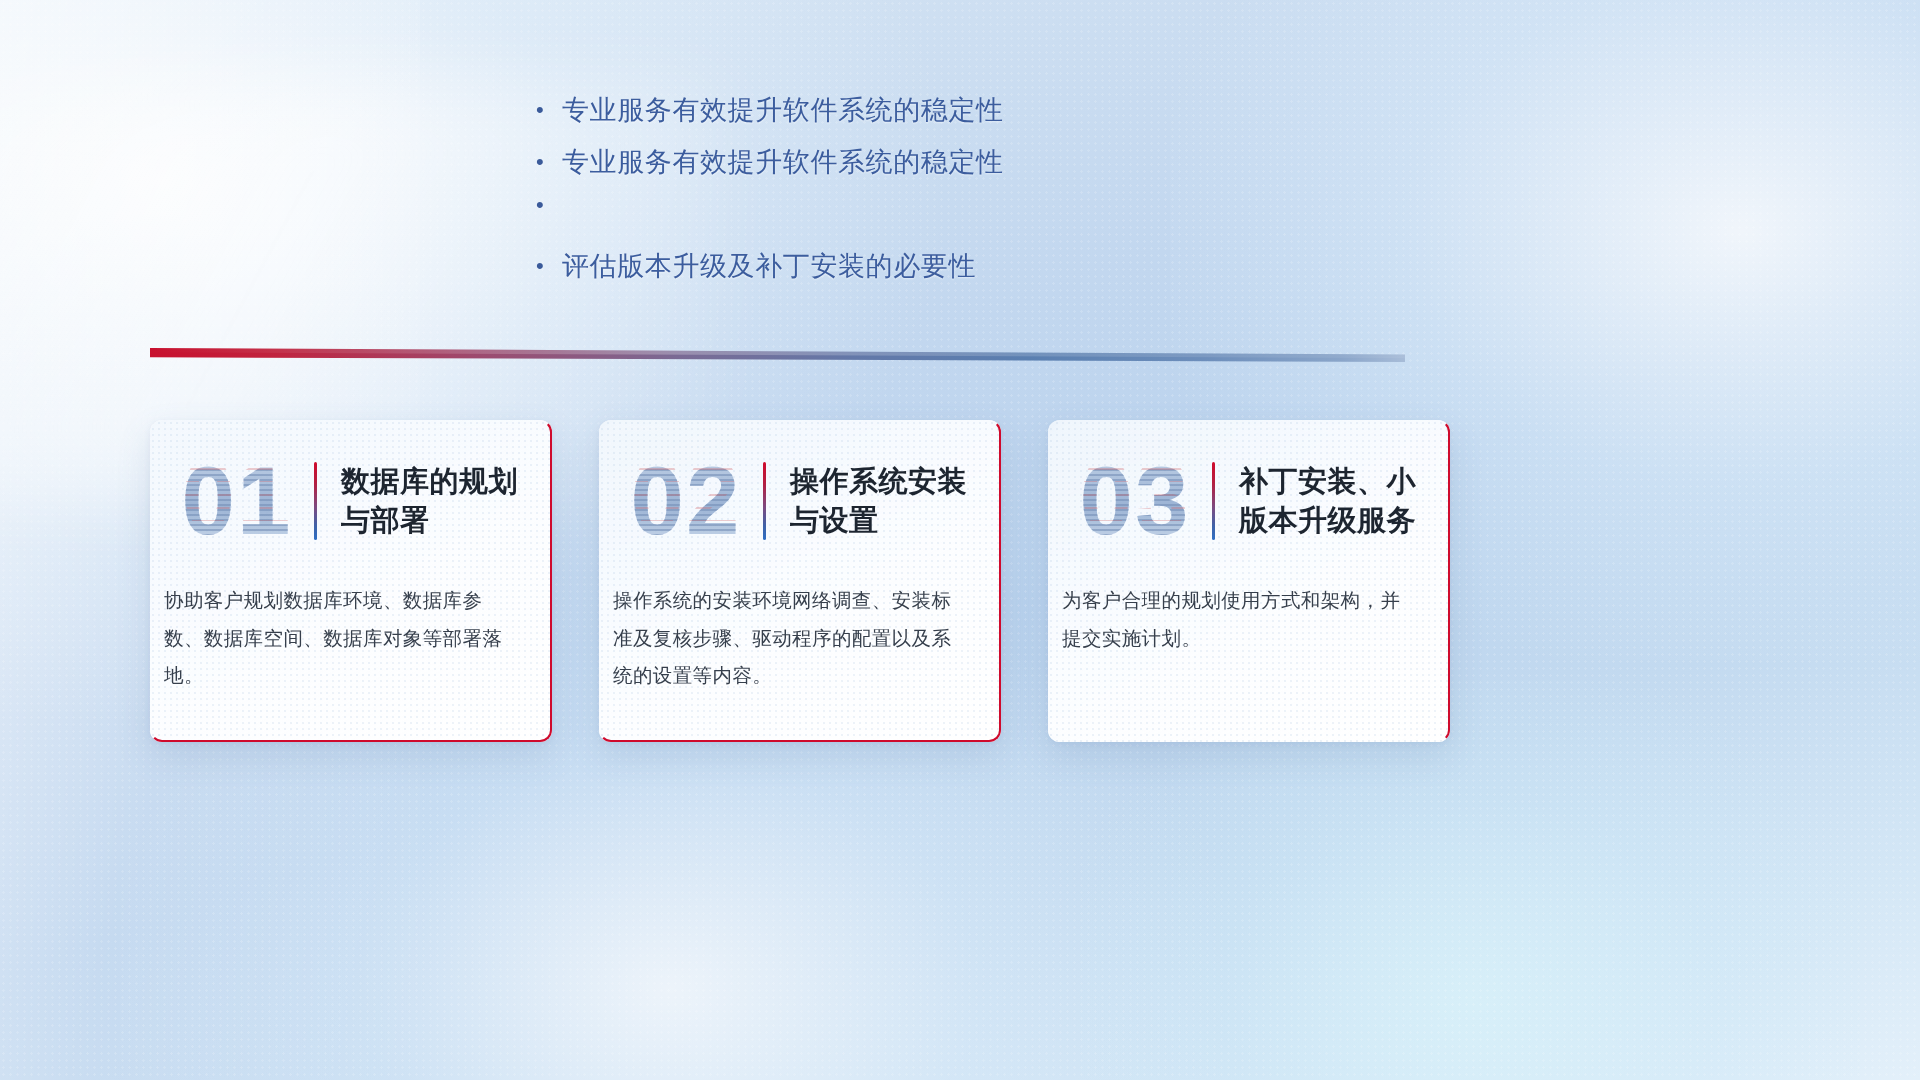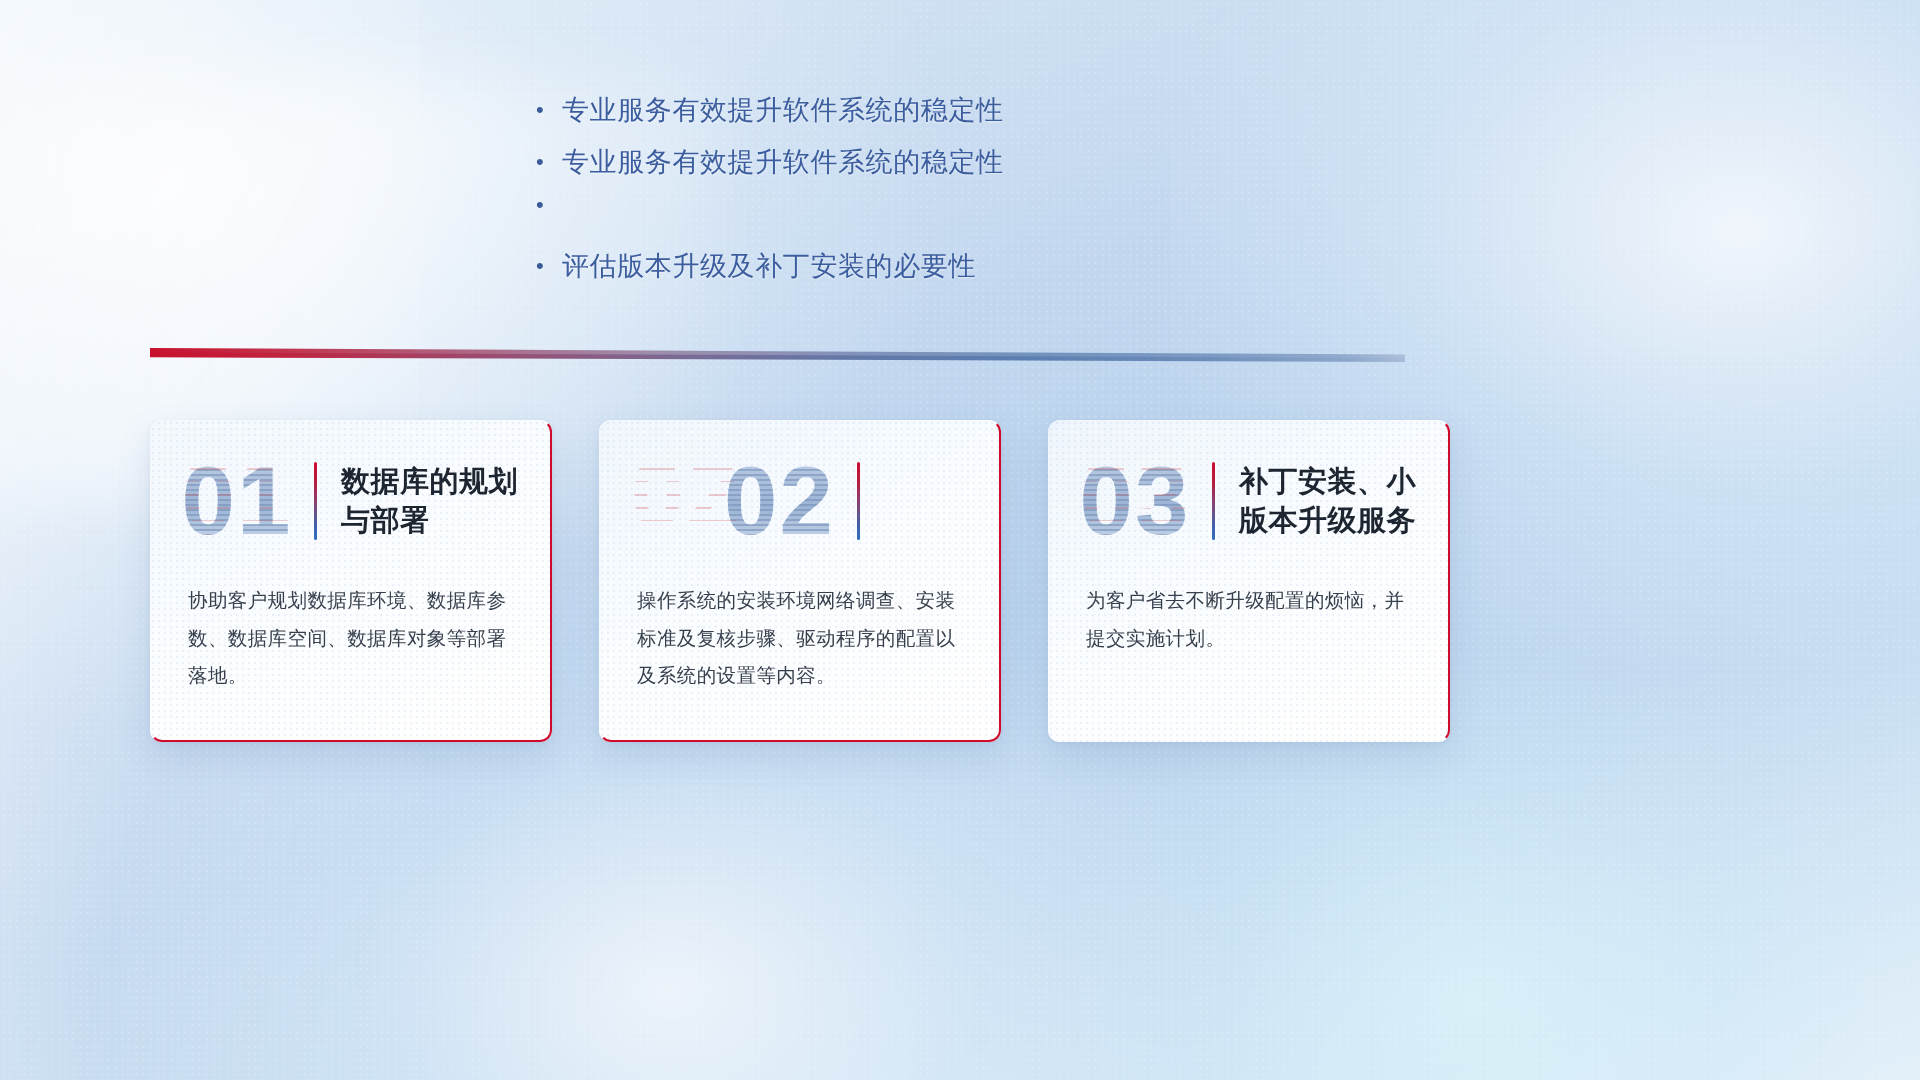--- a/index.html
+++ b/index.html
@@ -248,21 +248,21 @@
   .card-title {
     flex: 1 1 auto;
     font-size: 29px;
     font-weight: 700;
     line-height: 1.33;
     color: #1d2530;
     letter-spacing: 0.5px;
   }
   .card-body {
     position: relative;
-    padding: 22px 30px 0 38px;
+    padding: 22px 30px 0 14px;
     font-size: 19.5px;
     line-height: 1.93;
     color: #363f4c;
     letter-spacing: 0.4px;
   }
 </style>
 </head>
 <body>
 
 <div class="slide">
@@ -318,33 +318,34 @@
       <div class="card-body">协助客户规划数据库环境、数据库参数、数据库空间、数据库对象等部署落地。</div>
     </div>
 
     <div class="card card-2">
       <div class="card-inner"></div>
       <div class="card-dots"></div>
       <div class="card-accent"></div>
       <div class="card-head">
         <div class="card-num">02</div>
         <div class="card-bar"></div>
+        <div class="card-title">操作系统安装与设置</div>
       </div>
       <div class="card-num-tint">02</div>
       <div class="card-body">操作系统的安装环境网络调查、安装标准及复核步骤、驱动程序的配置以及系统的设置等内容。</div>
     </div>
 
     <div class="card card-3">
       <div class="card-inner"></div>
       <div class="card-dots"></div>
       <div class="card-accent"></div>
       <div class="card-head">
         <div class="card-num">03</div>
         <div class="card-bar"></div>
         <div class="card-title">补丁安装、小版本升级服务</div>
       </div>
       <div class="card-num-tint">03</div>
-      <div class="card-body">为客户省去不断升级配置的烦恼，并提交实施计划。</div>
+      <div class="card-body">为客户合理的规划使用方式和架构，并提交实施计划。</div>
     </div>
 
   </div>
 
 </div>
 
 </body></html>

